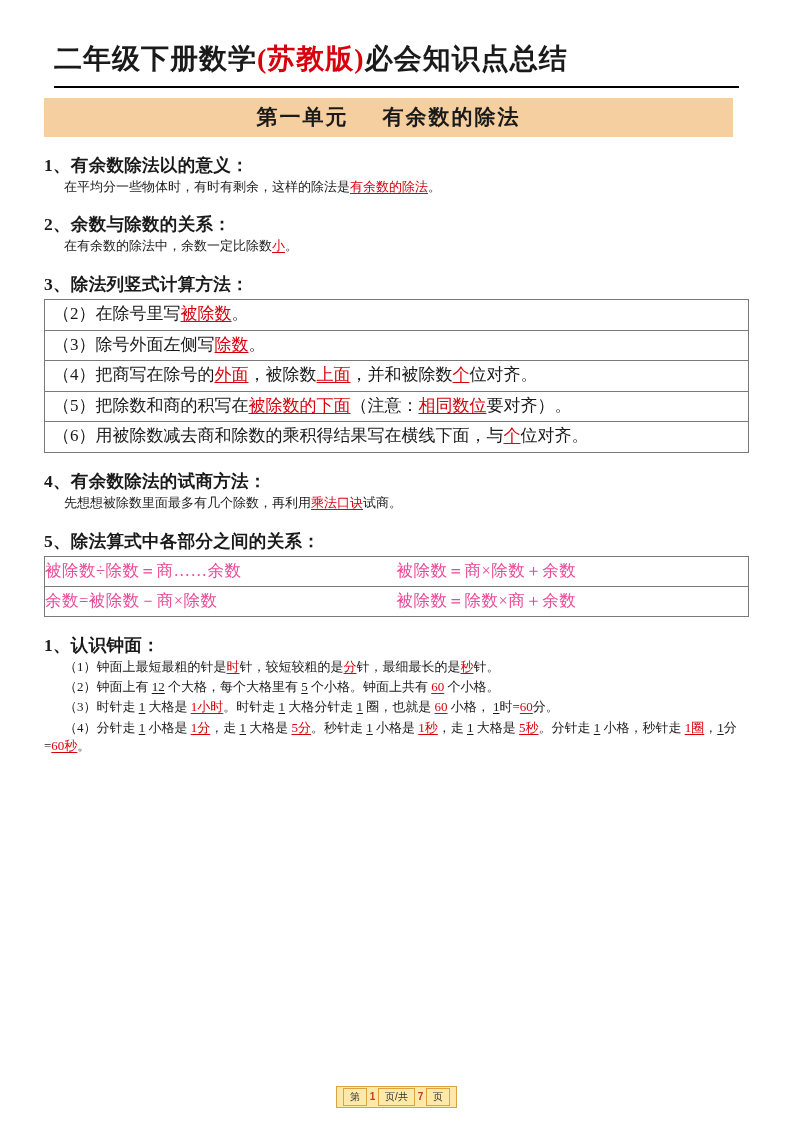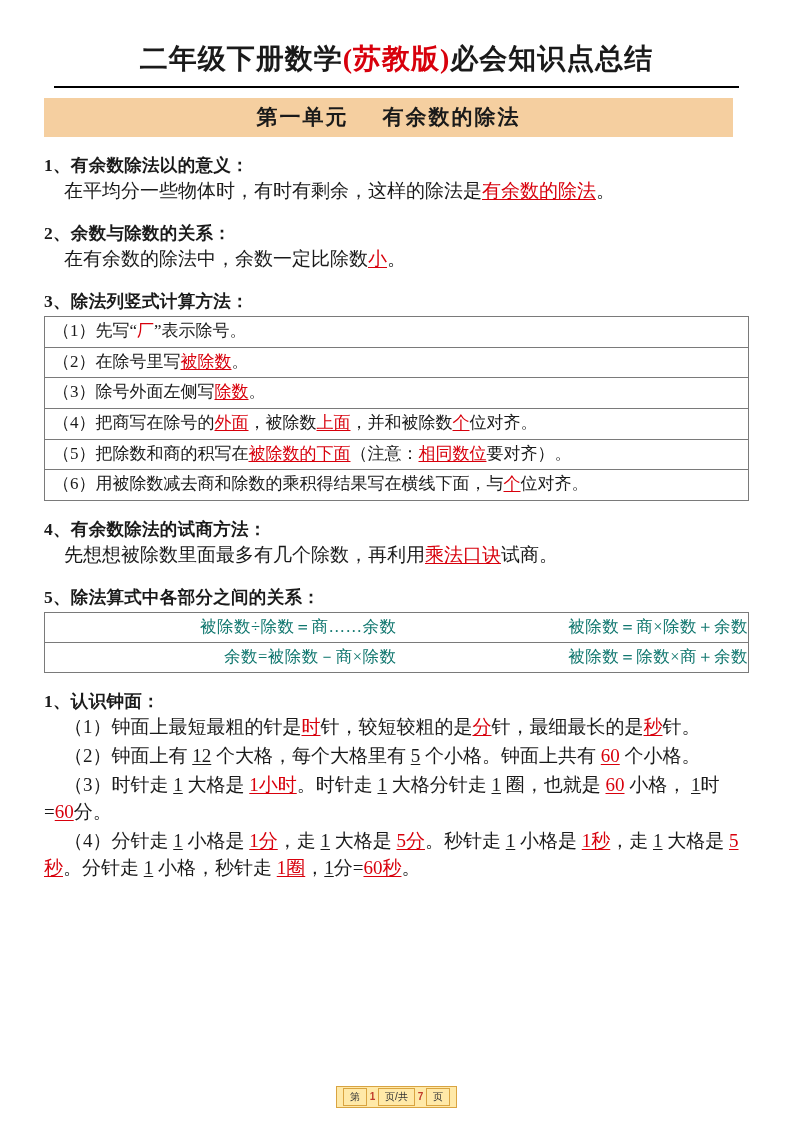--- a/index.html
+++ b/index.html
@@ -17,21 +17,20 @@
   }
   .page {
     width: 793px;
     height: 1122px;
     box-sizing: border-box;
     padding: 34px 44px 0 44px;
     position: relative;
   }
   
   .doc-title {
-    text-align: center;
     font-size: 28px;
     font-weight: bold;
     letter-spacing: 1px;
     padding: 4px 0 8px 0;
     border-bottom: 2.5px solid #000;
     margin: 2px 10px 10px 10px;
     white-space: nowrap;
   }
   .doc-title .red {
     color: #d8000c;
@@ -51,21 +50,21 @@
     width: 34px;
   }
   
   .sec-head {
     font-size: 17.5px;
     font-weight: bold;
     margin: 16px 0 1px 0;
     letter-spacing: 0.3px;
   }
   .para {
-    font-size: 19px;
+    font-size: 13px;
     line-height: 1.42;
     margin: 0 0 2px 0;
     text-indent: 0;
   }
   .para.indent {
     text-indent: 20px;
   }
   .red {
     color: #d8000c;
   }
@@ -95,22 +94,22 @@
     border: 1.2px solid #7a7a7a;
     border-bottom: none;
     margin: 3px 0 6px 0;
   }
   .rel-row {
     display: flex;
     border-bottom: 1.2px solid #7a7a7a;
   }
   .rel-cell {
     flex: 1;
-    text-align: right;
-    color: #0f766e;
+    text-align: left;
+    color: #ec4899;
     font-size: 16.5px;
     padding: 3px 0 4px 0;
     letter-spacing: 0.5px;
   }
   
   .page-badge {
     position: absolute;
     left: 0;
     right: 0;
     bottom: 14px;
@@ -149,23 +148,20 @@
 
   <div class="sec-head">2、余数与除数的关系：</div>
   <div class="para indent">
     <span>在有余数的除法中，余数一定比除数</span><span class="red-u">小</span><span>。</span>
   </div>
 
   <div class="sec-head">3、除法列竖式计算方法：</div>
 
   <div class="box-table">
     <div class="box-row">
-      <span>（1）先写“</span><span class="red">厂</span><span>”表示除号。</span>
-    </div>
-    <div class="box-row">
       <span>（2）在除号里写</span><span class="red-u">被除数</span><span>。</span>
     </div>
     <div class="box-row">
       <span>（3）除号外面左侧写</span><span class="red-u">除数</span><span>。</span>
     </div>
     <div class="box-row">
       <span>（4）把商写在除号的</span><span class="red-u">外面</span><span>，被除数</span><span class="red-u">上面</span><span>，并和被除数</span><span class="red-u">个</span><span>位对齐。</span>
     </div>
     <div class="box-row">
       <span>（5）把除数和商的积写在</span><span class="red-u">被除数的下面</span><span>（注意：</span><span class="red-u">相同数位</span><span>要对齐）。</span>

